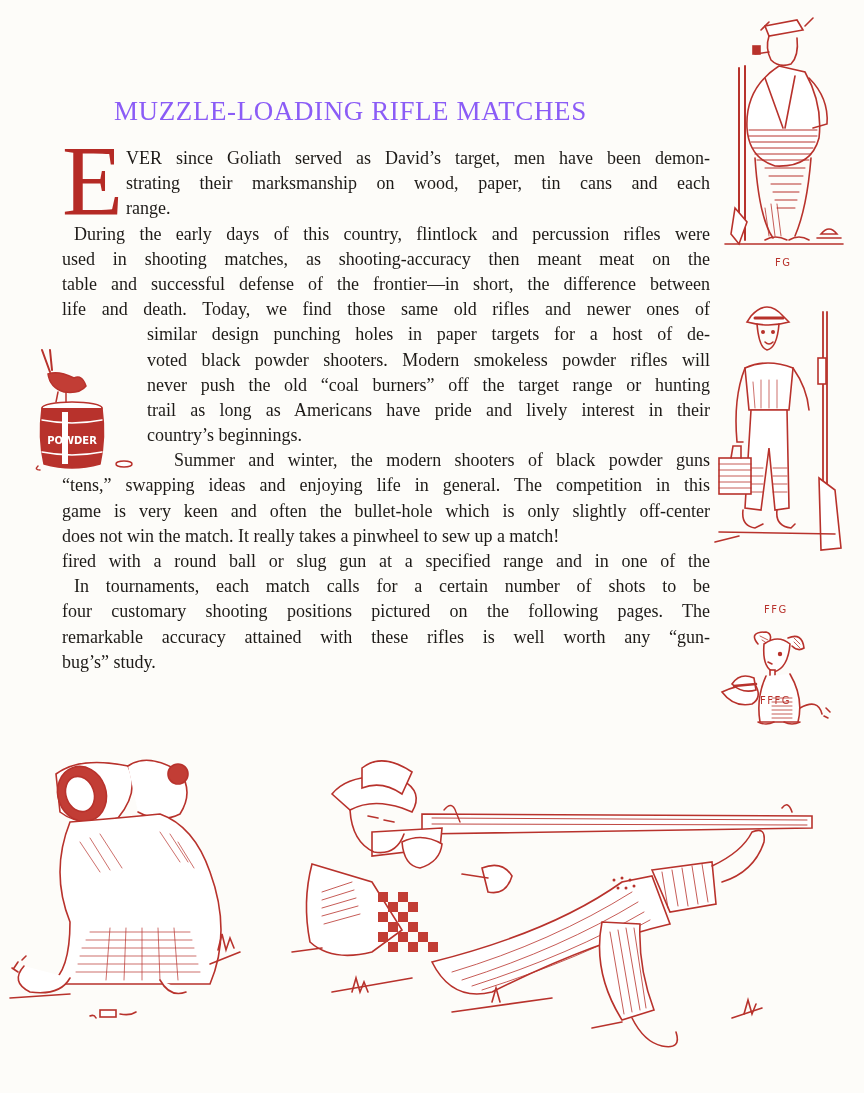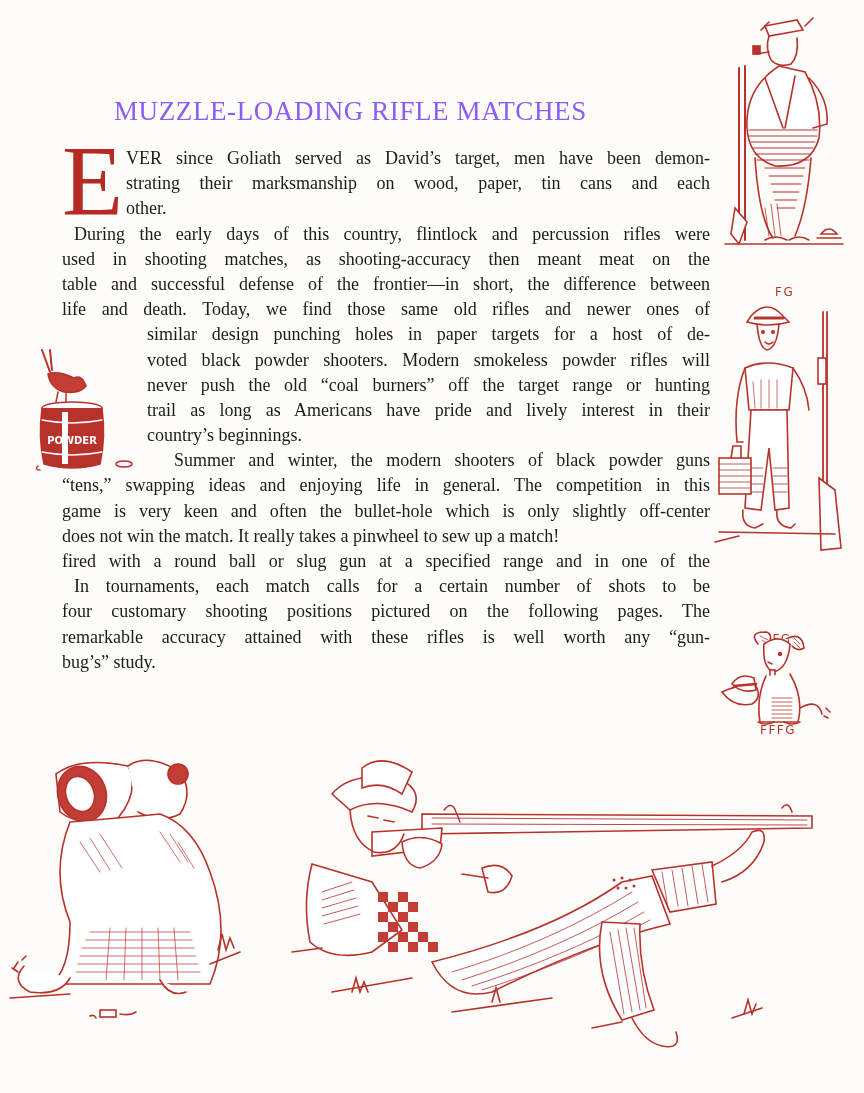--- a/index.html
+++ b/index.html
@@ -30,35 +30,35 @@
       font-family: "Liberation Serif", "DejaVu Serif", serif;
       font-size: 100px; line-height: 80px; color: #b52a25;
     }
     .ind-drop { padding-left: 64px; }
     .ind-para { padding-left: 12px; }
     .ind-block { padding-left: 85px; }
     .ind-block-para { padding-left: 112px; }
     .art { position: absolute; }
     .caption {
       position: absolute; font-family: "DejaVu Sans", "Liberation Sans", sans-serif;
-      font-size: 12px; letter-spacing: 1.5px; color: #b8322c; margin-top: 28px;
+      font-size: 10px; letter-spacing: 1.5px; color: #b8322c;
     }
     svg { overflow: visible; }
   </style>
 </head>
 <body>
 
 <div class="page-title">MUZZLE-LOADING RIFLE MATCHES</div>
 
 <div class="dropcap">E</div>
 
 <div class="body-text">
   <span class="line ind-drop">VER since Goliath served as David’s target, men have been demon-</span>
   <span class="line ind-drop">strating their marksmanship on wood, paper, tin cans and each</span>
-  <span class="line ind-drop last">other.</span>
+  <span class="line ind-drop last">range.</span>
   <span class="line ind-para">During the early days of this country, flintlock and percussion rifles were</span>
   <span class="line">used in shooting matches, as shooting-accuracy then meant meat on the</span>
   <span class="line">table and successful defense of the frontier—in short, the difference between</span>
   <span class="line">life and death. Today, we find those same old rifles and newer ones of</span>
   <span class="line ind-block">similar design punching holes in paper targets for a host of de-</span>
   <span class="line ind-block">voted black powder shooters. Modern smokeless powder rifles will</span>
   <span class="line ind-block">never push the old “coal burners” off the target range or hunting</span>
   <span class="line ind-block">trail as long as Americans have pride and lively interest in their</span>
   <span class="line ind-block last">country’s beginnings.</span>
   <span class="line ind-block-para">Summer and winter, the modern shooters of black powder guns</span>

